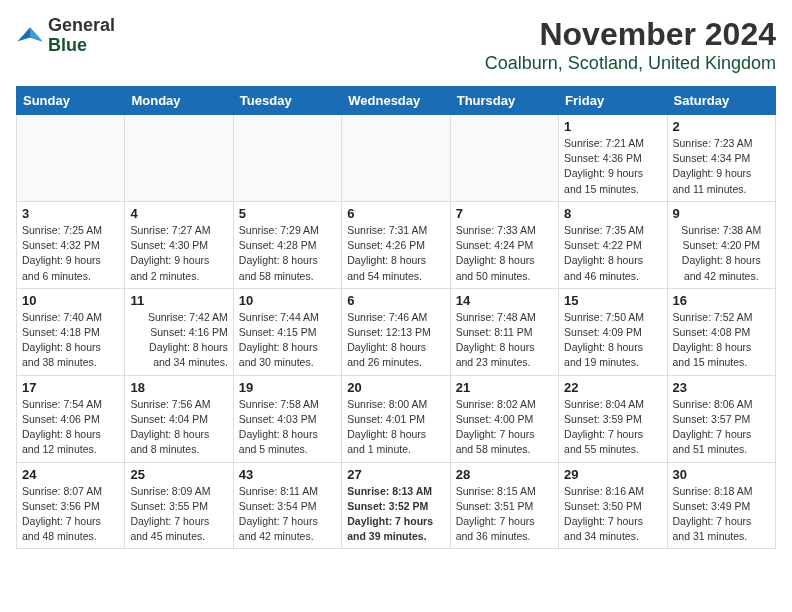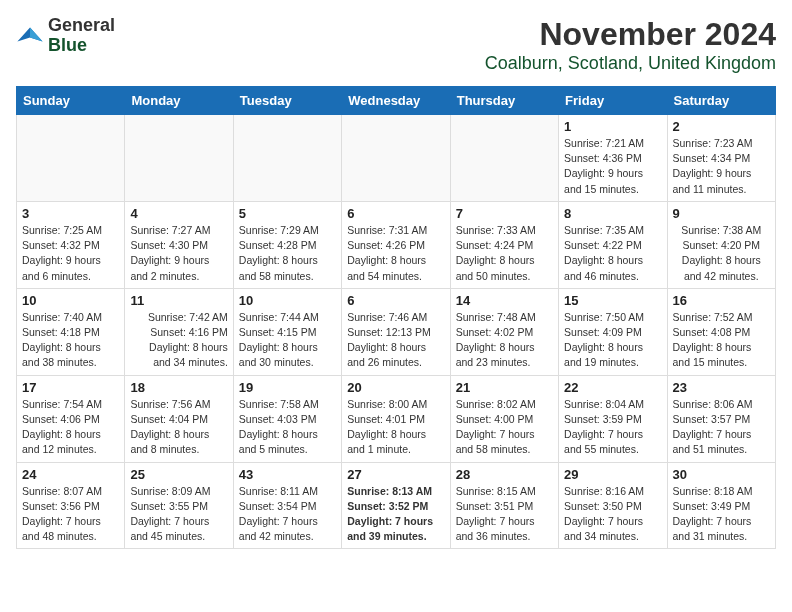--- a/index.html
+++ b/index.html
@@ -213,21 +213,21 @@
         <td>
           <span class="day-num">6</span>
           <div class="day-info" style="white-space: pre-line;">Sunrise: 7:46 AM
 Sunset: 12:13 PM
 Daylight: 8 hours
 and 26 minutes.</div>
         </td>
         <td>
           <span class="day-num">14</span>
           <div class="day-info" style="white-space: pre-line;">Sunrise: 7:48 AM
-Sunset: 4:02 PM
+Sunset: 8:11 PM
 Daylight: 8 hours
 and 23 minutes.</div>
         </td>
         <td>
           <span class="day-num">15</span>
           <div class="day-info" style="white-space: pre-line;">Sunrise: 7:50 AM
 Sunset: 4:09 PM
 Daylight: 8 hours
 and 19 minutes.</div>
         </td>

